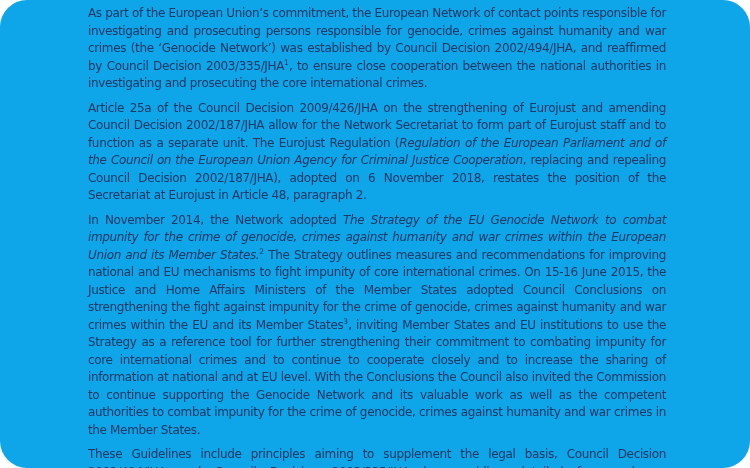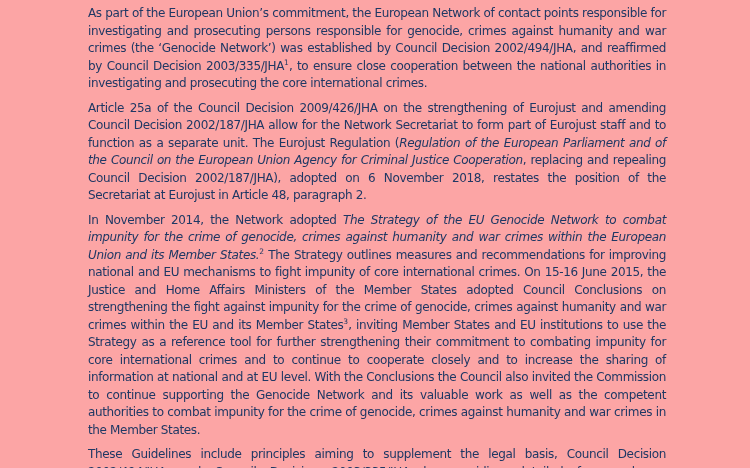--- a/index.html
+++ b/index.html
@@ -12,21 +12,22 @@
     height: 468px;
     overflow: hidden;
     position: relative;
   }
   .doc-page {
     position: absolute;
     left: 0;
     top: 0;
     width: 750px;
     height: 468px;
-    background: #fca5a5;
+    background: #0ea5e9;
+    border-radius: 27px;
   }
   .doc-content {
     position: absolute;
     left: 88px;
     top: 0;
     width: 578px;
     padding-top: 5px;
     font-family: "DejaVu Sans", "Liberation Sans", sans-serif;
     font-size: 12px;
     line-height: 17.5px;

